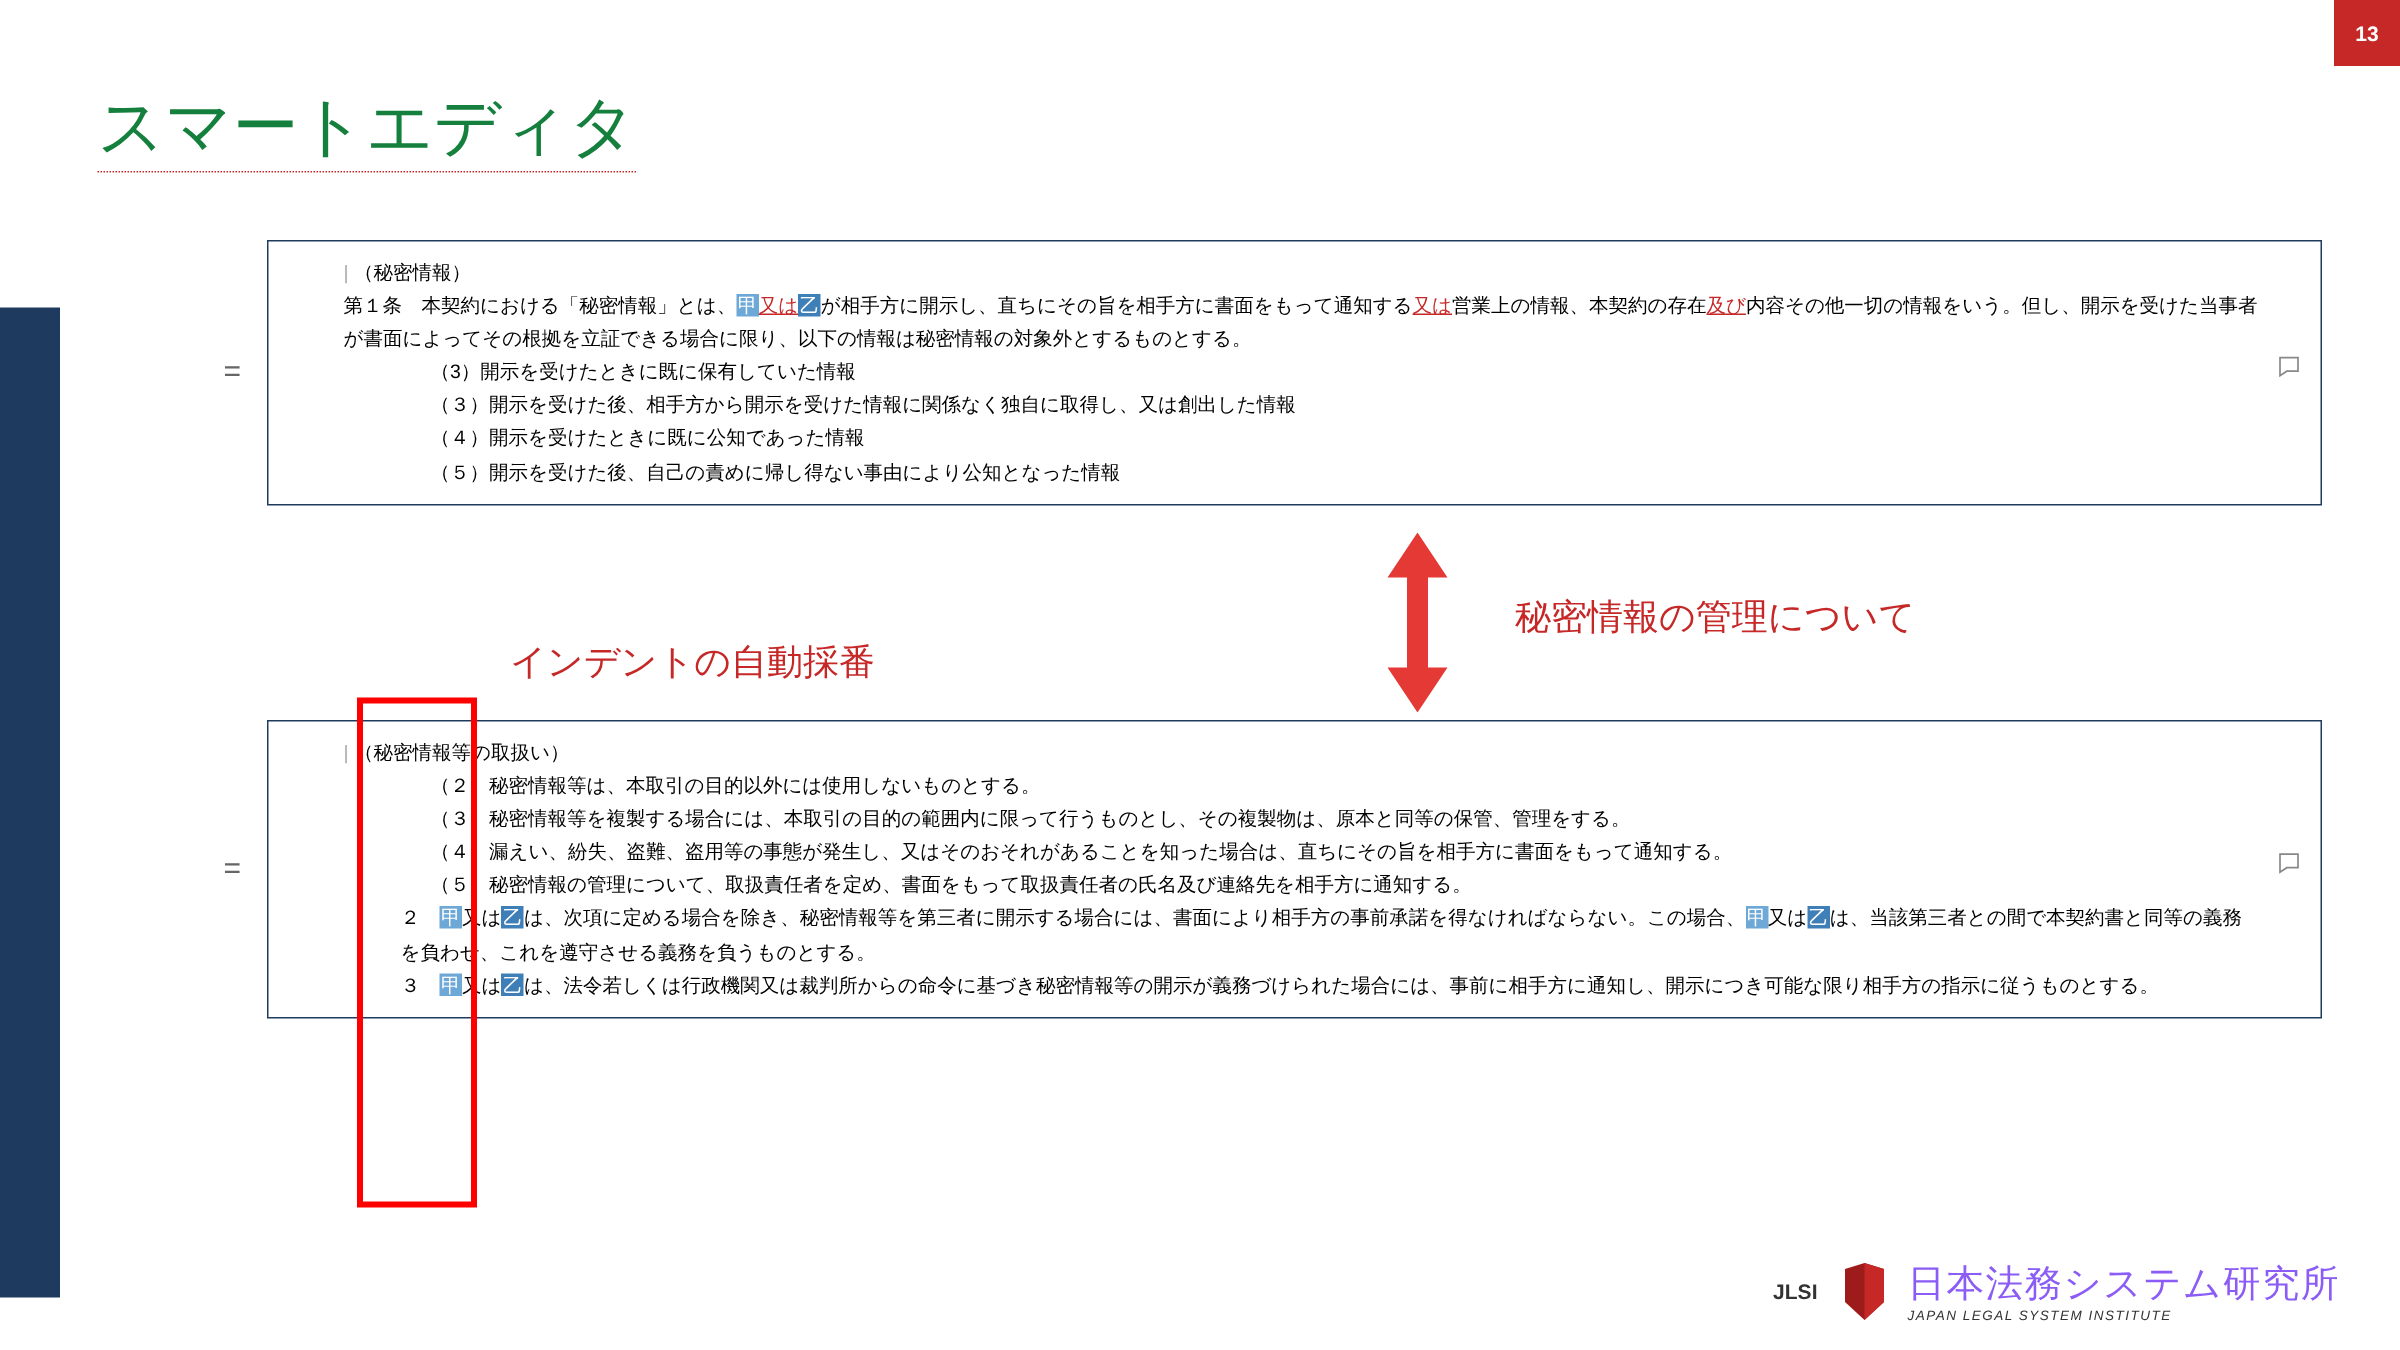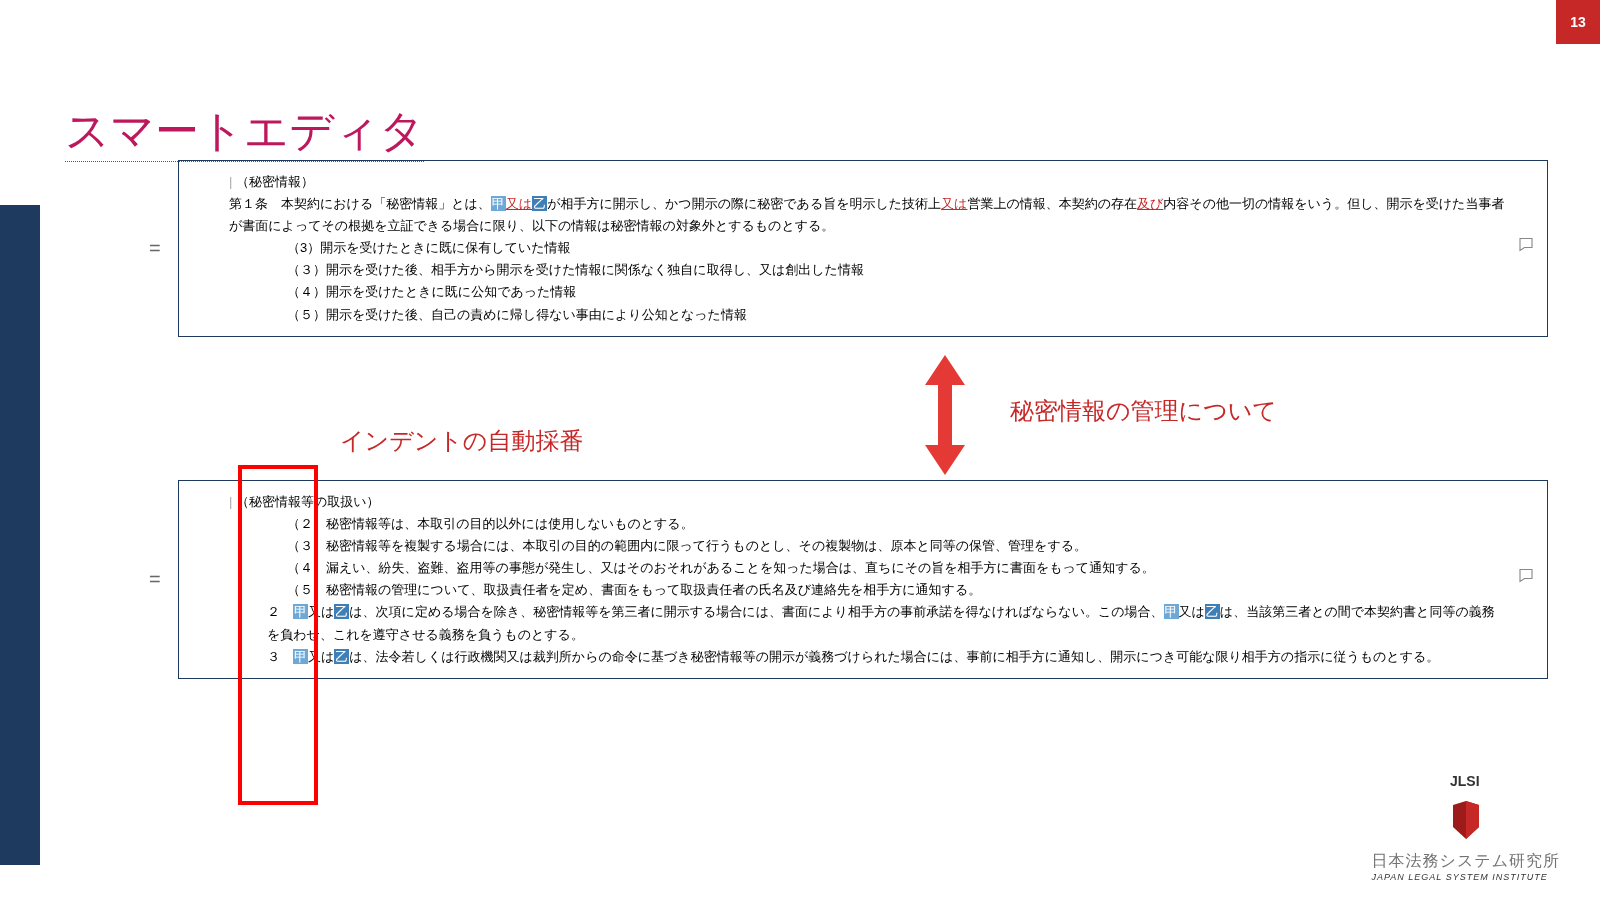--- a/index.html
+++ b/index.html
@@ -24,24 +24,23 @@
     align-items: center;
     justify-content: center;
     font-weight: bold;
   }
   .title {
     position: absolute;
     top: 55px;
     left: 65px;
     font-family: "Yu Mincho", serif;
     font-size: 44px;
-    color: #be185d;
+    color: #15803d;
     font-weight: 400;
     border-bottom: 1px dotted #c62828;
-    margin-top: 47px;
   }
   .side-bar {
     position: absolute;
     left: 0;
     top: 205px;
     width: 40px;
     height: 660px;
     background: #1f3a5f;
   }
   .clause-box {
@@ -99,30 +98,29 @@
     border: 4px solid #ff0000;
     pointer-events: none;
   }
   .footer-logo {
     position: absolute;
     right: 40px;
     bottom: 18px;
     display: flex;
     align-items: center;
     gap: 12px;
-    flex-direction: column;
   }
   .footer-logo .mark {
     width: 34px;
     height: 38px;
     position: relative;
   }
   .footer-logo .text-main {
-    font-size: 16px;
-    color: #737373;
+    font-size: 25px;
+    color: #8b5cf6;
     font-family: "Yu Mincho", serif;
     letter-spacing: 1px;
   }
   .footer-logo .text-sub {
     font-size: 9px;
     color: #333;
     letter-spacing: 1px;
     font-style: italic;
   }
   .footer-logo .jlsi {
@@ -143,21 +141,21 @@
 
 <div class="clause-box first">
   <span class="equals">=</span>
   <span class="comment-icon">
     <svg width="18" height="18" viewBox="0 0 24 24">
         <path d="M4 4h16v12H10l-6 4V4z"></path>
       </svg>
   </span>
   <div class="clause-heading">（秘密情報）</div>
   <div>
-    <span>第１条</span>　<span>本契約における「秘密情報」とは、</span><span class="hl-ko">甲</span><span class="red-u">又は</span><span class="hl-otsu">乙</span><span>が相手方に開示し、かつ開示の際に秘密である旨を明示した技術上</span><span class="red-u">又は</span><span>営業上の情報、本契約の存在</span><span class="red-u">及び</span><span>内容その他一切の情報をいう。但し、開示を受けた当事者が書面によってその根拠を立証できる場合に限り、以下の情報は秘密情報の対象外とするものとする。</span>
+    <span>第１条</span>　<span>本契約における「秘密情報」とは、</span><span class="hl-ko">甲</span><span class="red-u">又は</span><span class="hl-otsu">乙</span><span>が相手方に開示し、直ちにその旨を相手方に書面をもって通知する</span><span class="red-u">又は</span><span>営業上の情報、本契約の存在</span><span class="red-u">及び</span><span>内容その他一切の情報をいう。但し、開示を受けた当事者が書面によってその根拠を立証できる場合に限り、以下の情報は秘密情報の対象外とするものとする。</span>
   </div>
   <div class="indent2">（3）開示を受けたときに既に保有していた情報</div>
   <div class="indent2">（３）開示を受けた後、相手方から開示を受けた情報に関係なく独自に取得し、又は創出した情報</div>
   <div class="indent2">（４）開示を受けたときに既に公知であった情報</div>
   <div class="indent2">（５）開示を受けた後、自己の責めに帰し得ない事由により公知となった情報</div>
 </div>
 
 <div class="swap-arrow">
   <svg width="50" height="120" viewBox="0 0 50 120">
     <polygon points="25,0 45,30 32,30 32,90 45,90 25,120 5,90 18,90 18,30 5,30" fill="#e53935"></polygon>

